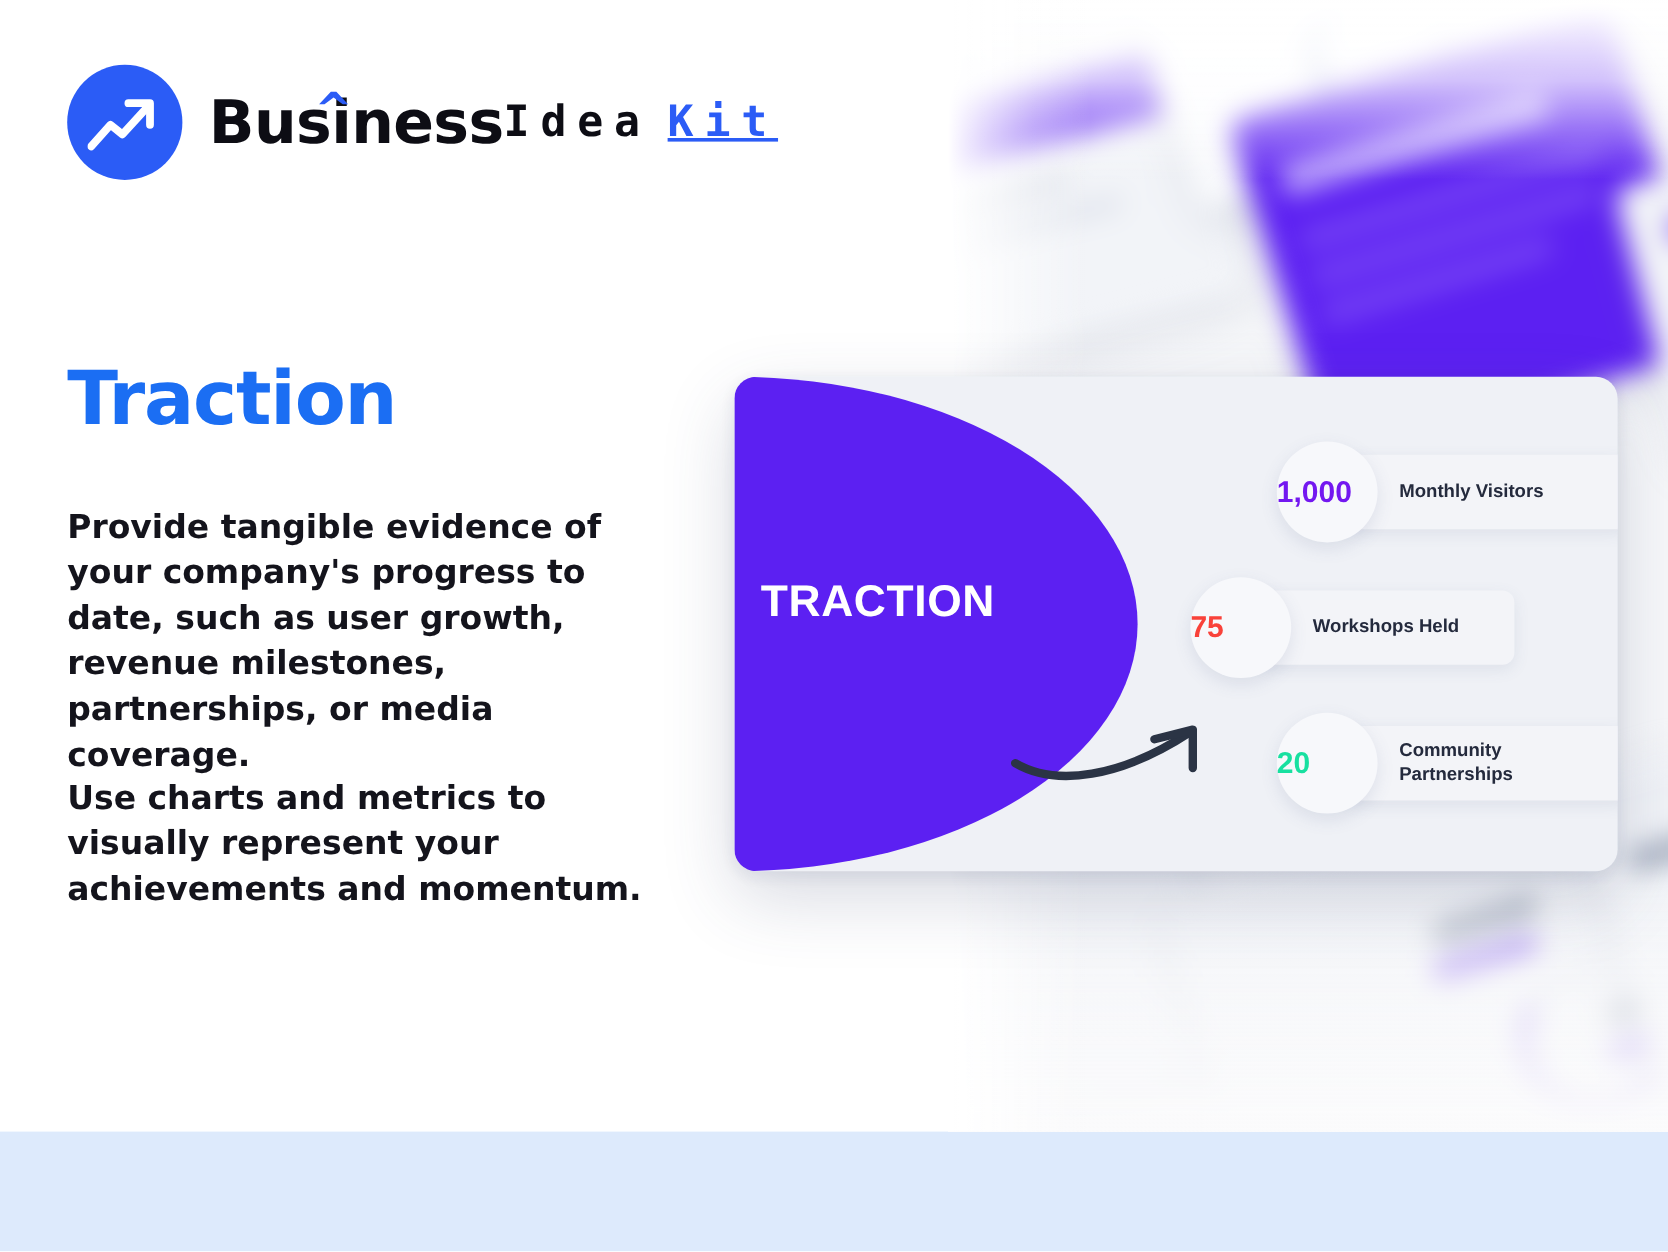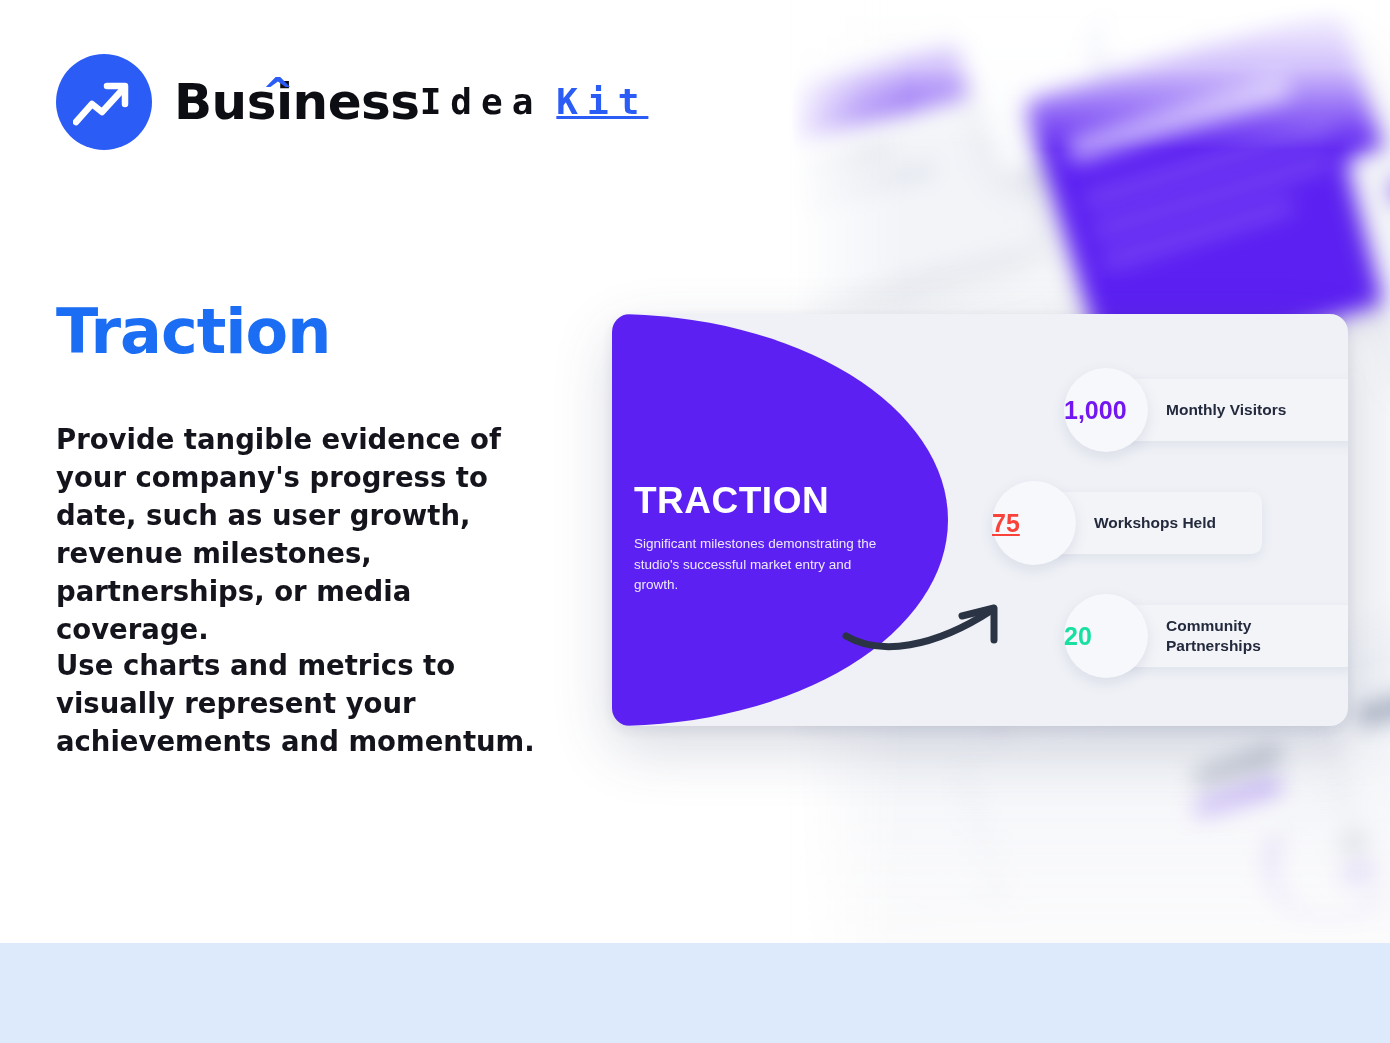--- a/index.html
+++ b/index.html
@@ -320,39 +320,38 @@
 
     <p class="body-para p2">Use charts and metrics to visually represent your achievements and momentum.</p>
     <p class="body-para p1">Provide tangible evidence of your company's progress to date, such as user growth, revenue milestones, partnerships, or media coverage.</p>
   </div>
 
   <div class="card">
 
     <div class="blob"></div>
 
     <div class="blob-title">TRACTION</div>
-    <div class="blob-sub">Significant milestones demonstrating the studio's successful market entry and growth.</div>
 
     <svg class="arrow-svg" viewBox="0 0 180 70" fill="none" aria-hidden="true">
       <path d="M4 44 C38 64, 92 56, 150 18" stroke="#2b3445" stroke-width="7" stroke-linecap="round" fill="none"></path>
       <path d="M120 24 L152 16 L152 48" stroke="#2b3445" stroke-width="7" stroke-linecap="round" stroke-linejoin="round" fill="none"></path>
     </svg>
 
     <div class="metric metric-1">
       <div class="metric-circle">
         <span class="metric-num" style="color:#7317f0;">1,000</span>
       </div>
       <div class="metric-bar w1">
         <span class="metric-label">Monthly Visitors</span>
       </div>
     </div>
 
     <div class="metric metric-2">
       <div class="metric-circle">
-        <span class="metric-num" style="color:#f9423a;text-decoration:underline;">75</span>
+        <span class="metric-num" style="color:#f9423a;">75</span>
       </div>
       <div class="metric-bar w2">
         <span class="metric-label">Workshops Held</span>
       </div>
     </div>
 
     <div class="metric metric-3">
       <div class="metric-circle">
         <span class="metric-num" style="color:#18e0a0;">20</span>
       </div>

